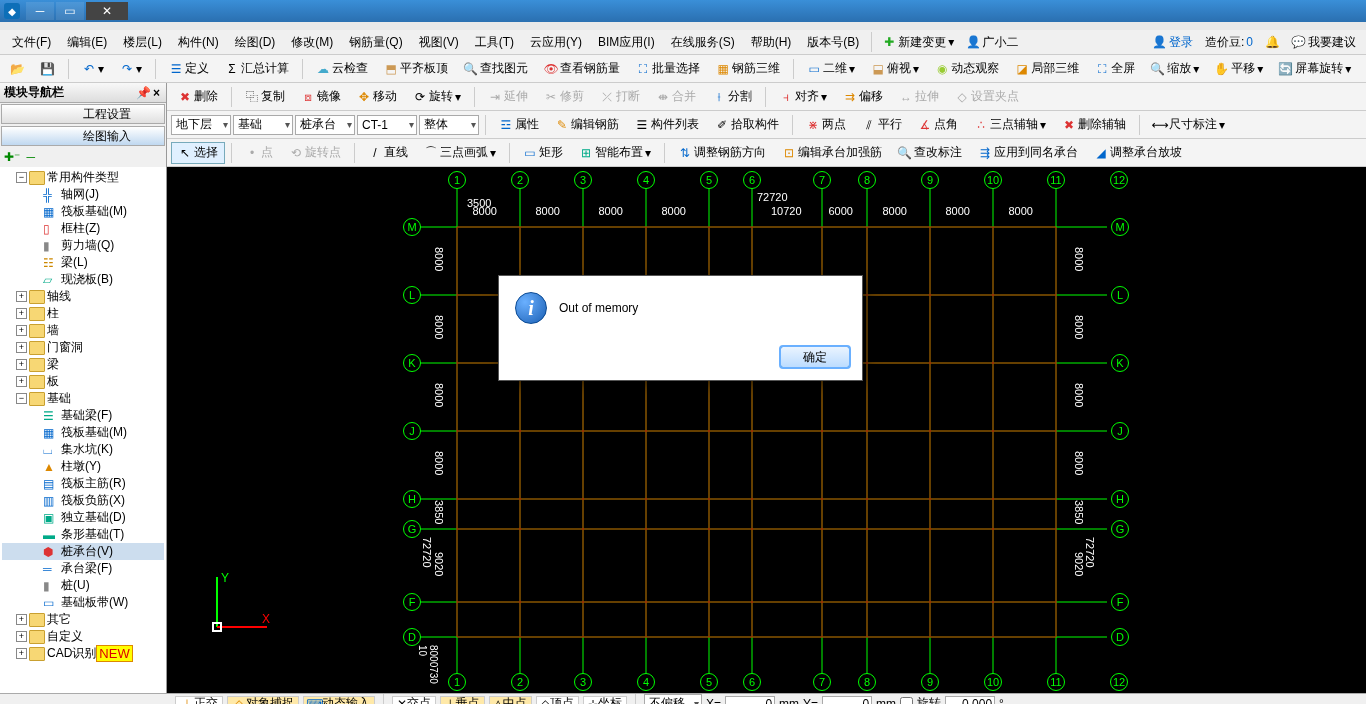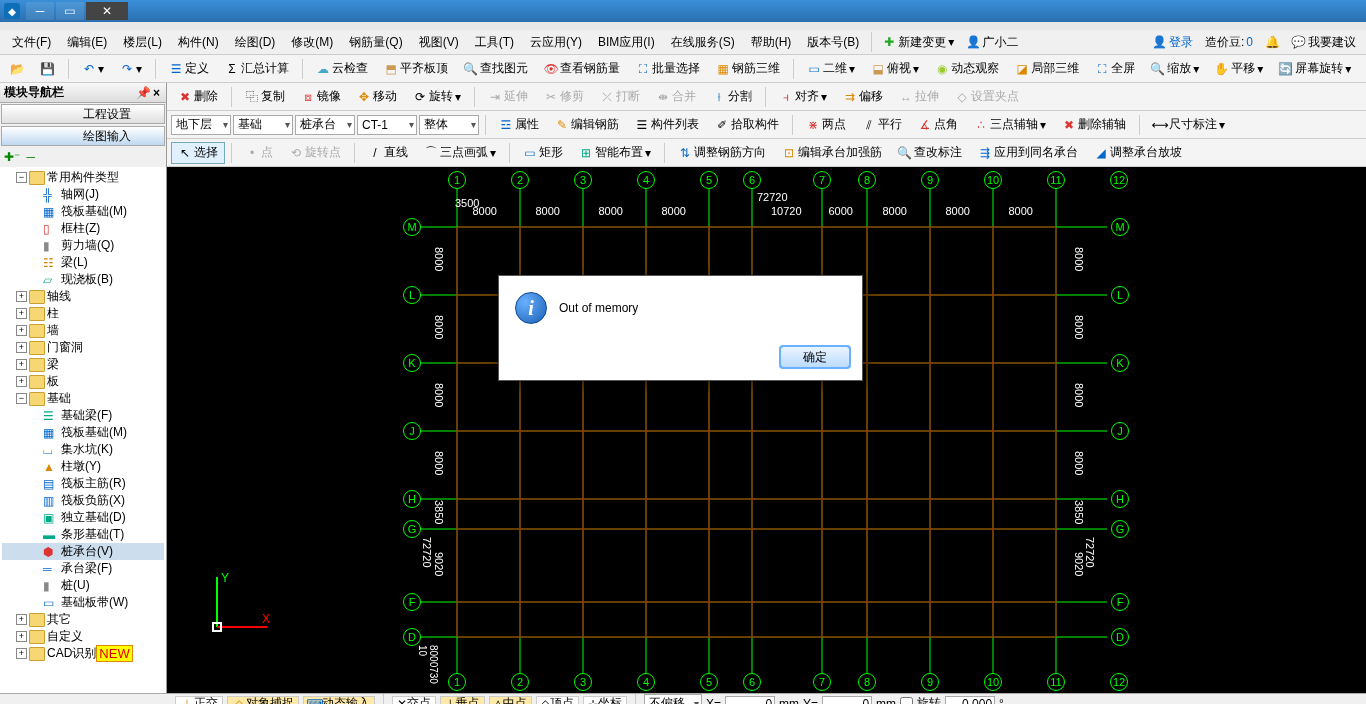--- a/index.html
+++ b/index.html
@@ -614,21 +614,21 @@
           <div class="dim-text" style="left:305.5px;top:38px">8000</div>
           <div class="dim-text" style="left:368.5px;top:38px">8000</div>
           <div class="dim-text" style="left:431.5px;top:38px">8000</div>
           <div class="dim-text" style="left:494.5px;top:38px">8000</div>
           <div class="dim-text" style="left:604px;top:38px">10720</div>
           <div class="dim-text" style="left:661.5px;top:38px">6000</div>
           <div class="dim-text" style="left:715.5px;top:38px">8000</div>
           <div class="dim-text" style="left:778.5px;top:38px">8000</div>
           <div class="dim-text" style="left:841.5px;top:38px">8000</div>
         </div>
-      <div class="dim-text" style="left:288px; top:30px">3500</div>
+      <div class="dim-text" style="left:300px; top:30px">3500</div>
       <div class="dim-text" style="left:590px; top:24px">72720</div>
       
       <div id="row-dims-l">
           <div class="dim-text" style="left:266px;top:80px;writing-mode:vertical-rl">8000</div>
           <div class="dim-text" style="left:266px;top:148px;writing-mode:vertical-rl">8000</div>
           <div class="dim-text" style="left:266px;top:216px;writing-mode:vertical-rl">8000</div>
           <div class="dim-text" style="left:266px;top:284px;writing-mode:vertical-rl">8000</div>
           <div class="dim-text" style="left:266px;top:333px;writing-mode:vertical-rl">3850</div>
           <div class="dim-text" style="left:266px;top:384.5px;writing-mode:vertical-rl">9020</div>
         </div>

